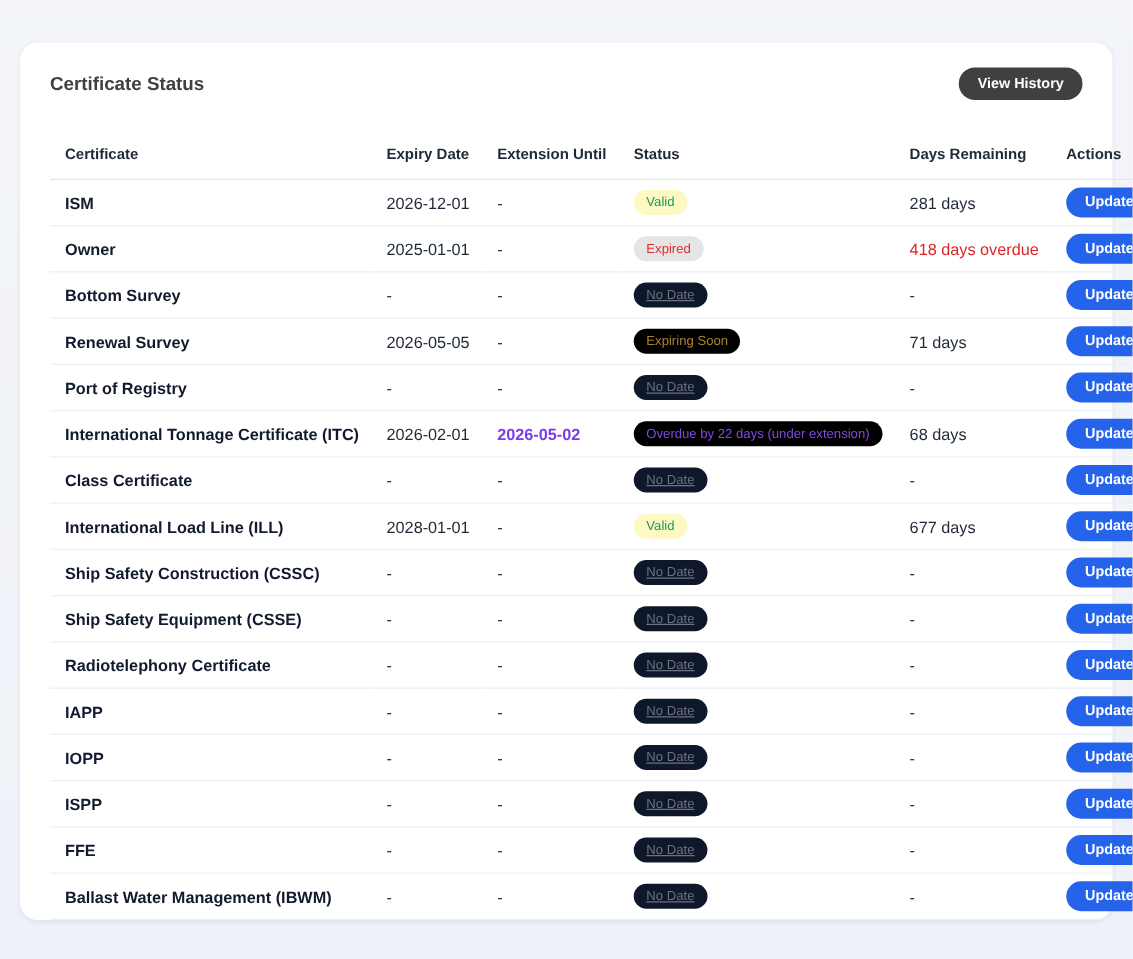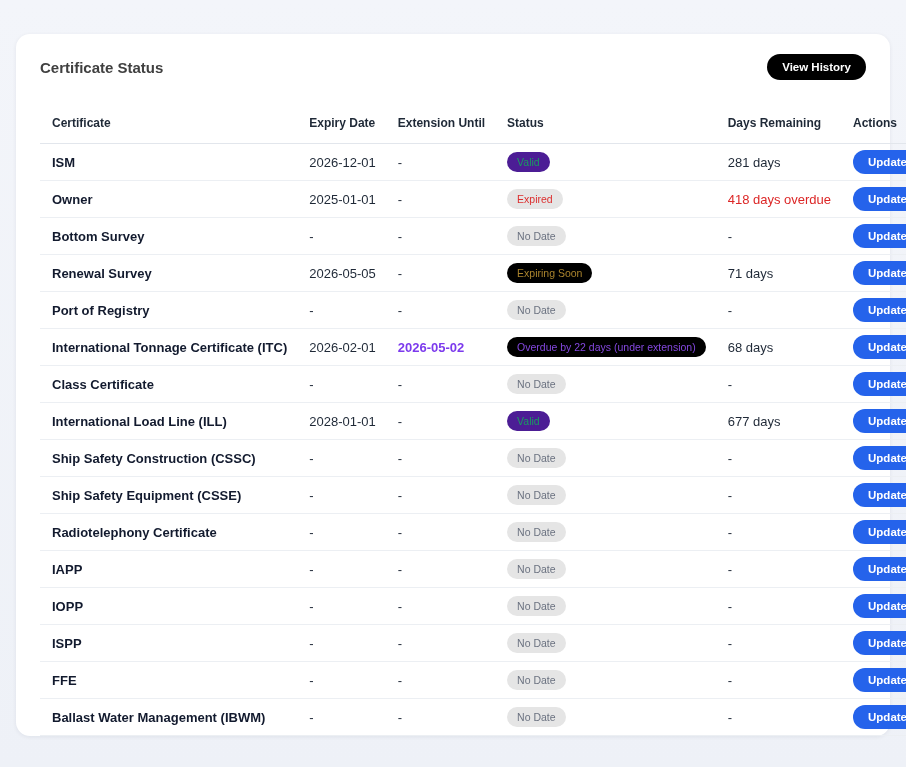--- a/index.html
+++ b/index.html
@@ -25,21 +25,21 @@
     padding: 20px 24px 0 24px;
     min-height: 700px;
   }
   .card-header {
     display: flex; align-items: center; justify-content: space-between;
     margin-bottom: 26px;
   }
   .card-heading { font-size: 15px; font-weight: 700; color: #404040; }
   .header-actions { display: flex; gap: 8px; }
   .slate-btn {
-    background: #000000; color: #ffffff;
+    background: #404040; color: #ffffff;
     border: none; border-radius: 999px;
     font-family: inherit;
     font-size: 11.5px; font-weight: 700;
     padding: 7px 15px; cursor: pointer;
   }
 
   table { width: 100%; border-collapse: collapse; }
   thead th {
     text-align: left; font-size: 12px; font-weight: 600; color: #1f2937;
     padding: 10px 10px 13px 12px;
@@ -62,23 +62,23 @@
   .col-actions { width: 8%; }
 
   .cert-name { font-weight: 700; color: #121a2e; font-size: 13px; }
 
   .badge {
     display: inline-block;
     font-size: 10.5px; font-weight: 400;
     padding: 4px 10px; border-radius: 999px;
     line-height: 1.2;
   }
-  .badge-valid     { background: #4c1d95; color: #1a9a62; }
+  .badge-valid     { background: #fef9c3; color: #1a9a62; }
   .badge-expired   { background: #e5e5e5; color: #dc2f2f; }
-  .badge-nodate    { background: #e5e5e5; color: #6b7280; }
+  .badge-nodate    { background: #0f172a; color: #6b7280; text-decoration: underline; }
   .badge-expiring  { background: #000000; color: #a9832d; }
   .badge-extension { background: #000000; color: #8347dd; }
 
   .days-remaining { font-size: 13px; color: #1f2937; }
   .days-remaining.overdue { color: #dc2626; }
 
   .ext-value { font-size: 13px; color: #1f2937; }
   .ext-value.ext-highlight { color: #7c3aed; font-weight: 700; }
 
   .update-btn {

